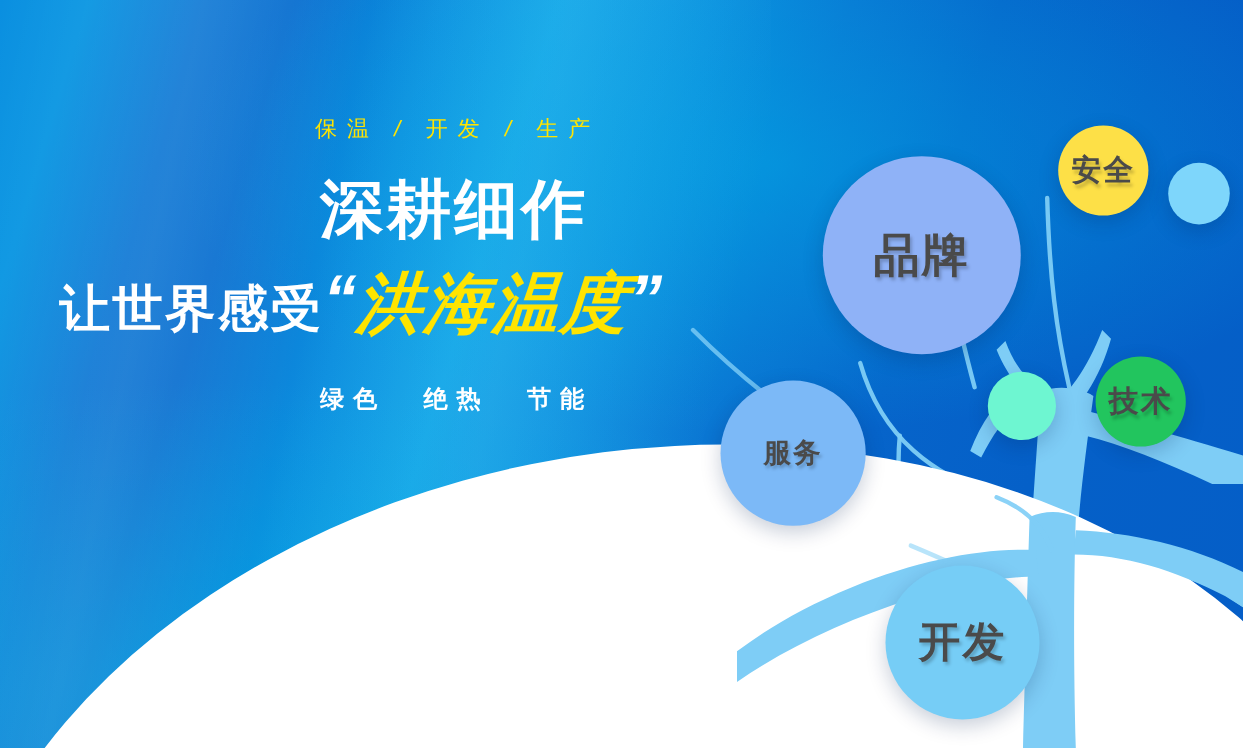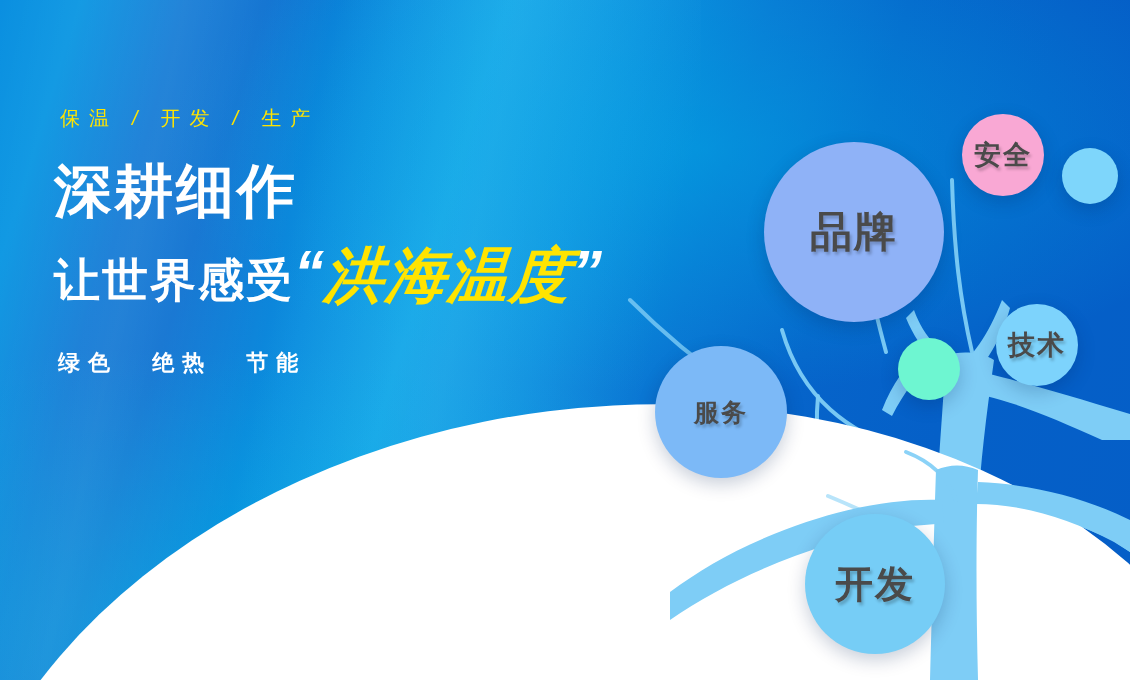--- a/index.html
+++ b/index.html
@@ -80,39 +80,40 @@
     box-shadow: 0 6px 18px rgba(0,30,80,0.22);
   }
   .balloon span {
     color: #4a4a4a;
     font-weight: 700;
     letter-spacing: 2px;
     text-shadow: 2px 3px 3px rgba(0,0,0,0.22);
     white-space: nowrap;
     line-height: 1;
   }
-  .b-brand    { left: 764px; top: 142px;  width: 180px; height: 180px; background:#8fb2f7;justify-content:center; }
+  .b-brand    { left: 748px; top: 142px;  width: 180px; height: 180px; background:#8fb2f7;justify-content:center; }
   .b-brand span    { font-size: 42px; }
-  .b-safety   { left: 962px; top: 114px;  width: 82px;  height: 82px;  background:#f9a8d4; }
+  .b-safety   { left: 962px; top: 114px;  width: 82px;  height: 82px;  background:#fde047; }
   .b-safety span   { font-size: 27px; }
   .b-small    { left: 1062px; top: 148px; width: 56px;  height: 56px;  background:#7ed6fb; }
-  .b-tech     { left: 996px; top: 304px;  width: 82px;  height: 82px;  background:#7dd3fc; }
+  .b-tech     { left: 996px; top: 324px;  width: 82px;  height: 82px;  background:#22c55e; }
   .b-tech span     { font-size: 27px; }
   .b-service  { left: 655px; top: 346px;  width: 132px; height: 132px; background:#7cb9f7; }
   .b-service span  { font-size: 25px; }
   .b-mint     { left: 898px; top: 338px;  width: 62px;  height: 62px;  background:#6ef6d1; }
   .b-dev      { left: 805px; top: 514px;  width: 140px; height: 140px; background:#76cdf6; }
   .b-dev span      { font-size: 38px; }
 
   
   .text-block {
     position: absolute;
     left: 52px;
     top: 108px;
     width: 720px;
+    text-align: center;
   }
   .eyebrow {
     color: #ffe400;
     font-size: 20px;
     font-weight: 400;
     letter-spacing: 9px;
     line-height: 1;
     margin: 0 0 34px 8px;
     white-space: nowrap;
   }

